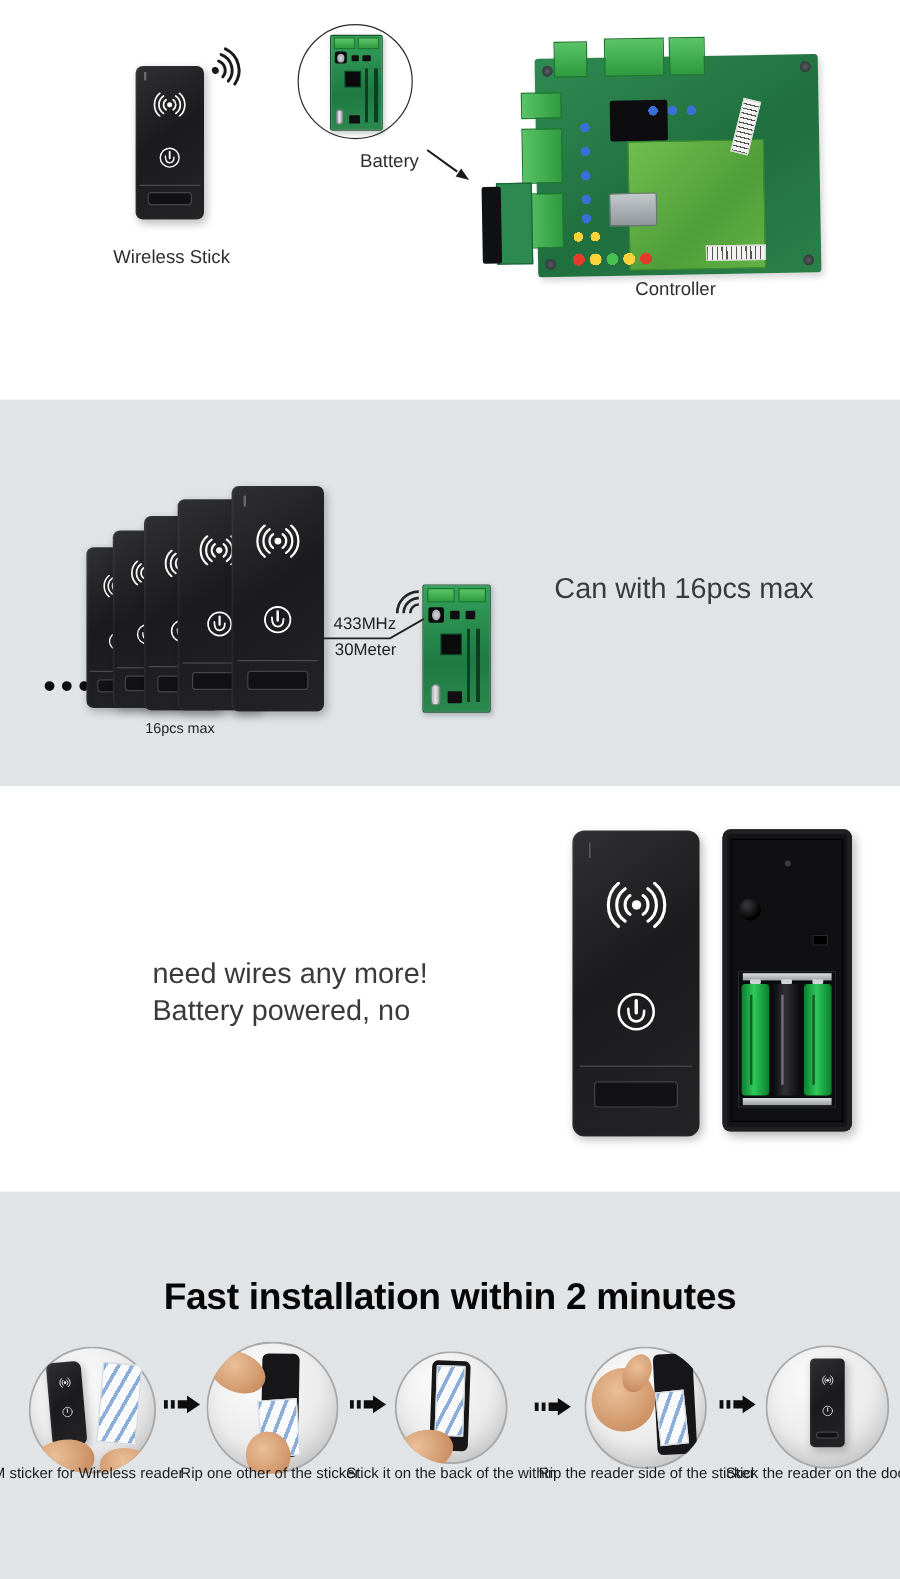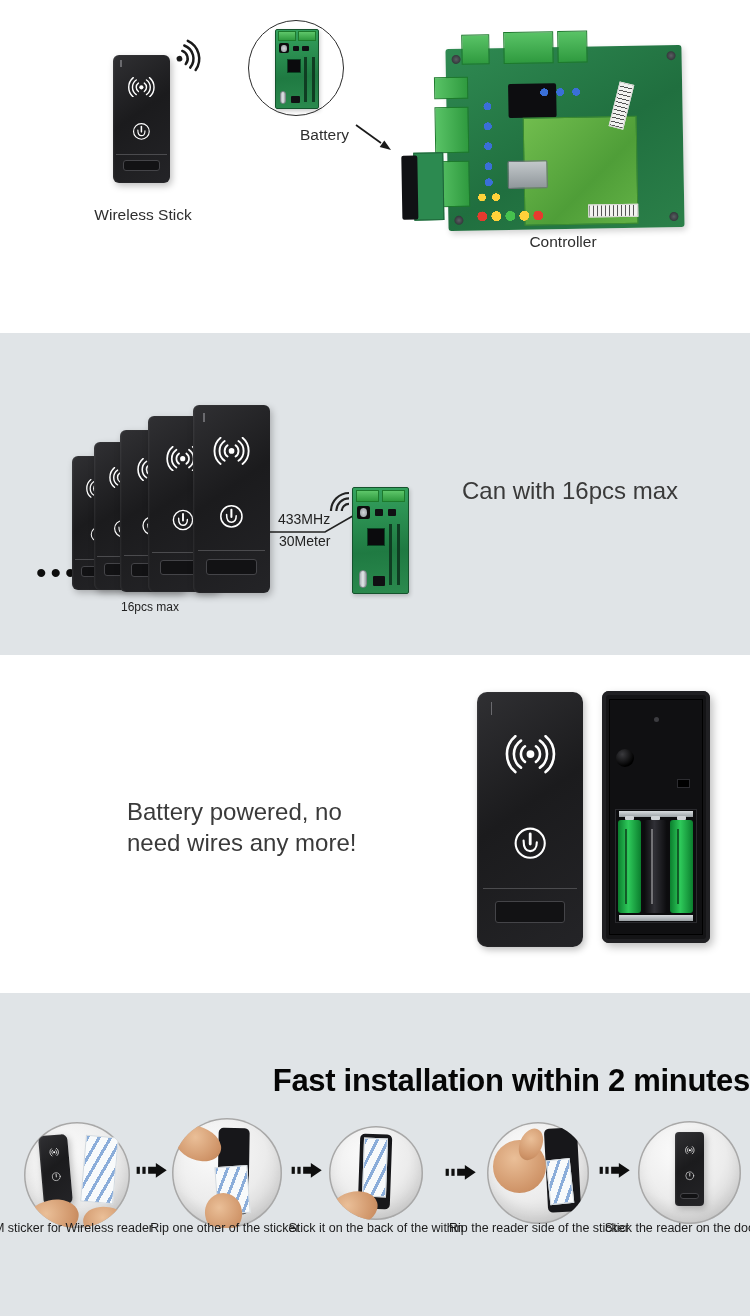--- a/index.html
+++ b/index.html
@@ -15,21 +15,21 @@
   .lbl-wireless { left:63px; top:206px; width:160px; font-size:15.5px; color:#2e2e2e; }
   .lbl-receiver { left:300px; top:126px; font-size:15.5px; color:#2e2e2e; }
   .lbl-controller { left:483px; top:233px; width:160px; font-size:15.5px; color:#2e2e2e; }
   .cap1 { left:0; top:280px; width:750px; font-size:24px; color:#3a3a3a; }
   .cap2 { left:440px; top:477px; width:260px; font-size:24px; color:#3a3a3a; }
   .freq { left:278px; top:511px; font-size:14px; color:#222; }
   .dist { left:279px; top:533px; font-size:14px; color:#222; }
   .count16 { left:95px; top:600px; width:110px; font-size:12px; color:#222; }
   .dots { left:36px; top:556px; font-size:30px; letter-spacing:4px; color:#0d0d0d; }
   .cap3 { left:127px; top:796px; font-size:24px; line-height:31px; color:#3a3a3a; }
-  .h4 { left:0; top:1063px; width:750px; font-size:31px; font-weight:bold; color:#060606; letter-spacing:-0.3px;text-align:right; }
+  .h4 { left:0; top:1063px; width:750px; font-size:31px; font-weight:bold; color:#060606; letter-spacing:-0.3px; }
   .stepcap { position:absolute; top:1221px; font-size:12.5px; color:#1c1c1c; text-align:center; }
   .sc1 { left:-25px; width:190px; } .sc2 { left:140px; width:170px; } .sc3 { left:281px; width:190px; }
   .sc4 { left:444px; width:190px; } .sc5 { left:597px; width:170px; }
 
   
   .reader { position:absolute; background:linear-gradient(145deg,#303033 0%,#1b1b1d 45%,#242427 100%);
             border-radius:6px; box-shadow:2px 3px 7px rgba(0,0,0,.25), inset 1px 0 2px rgba(255,255,255,.08); }
   .reader .notch { position:absolute; top:4%; left:13%; width:1.5px; height:5%; background:#6a6a6e; }
   .reader .waves { position:absolute; top:17%; left:9%; width:82%; }
   .reader .waves circle { fill:#fff; }
@@ -379,22 +379,22 @@
     <span class="pic i2"></span>
     <span class="chip"></span>
     <span class="stripes"></span>
     <span class="xtal"></span>
     <span class="pic i3"></span>
   </div>
 
   <div class="lbl cap2 center">Can with 16pcs max</div>
 
   <div class="lbl cap3">
+    <div>need wires any more!</div>
     <div>Battery powered, no</div>
-    <div>need wires any more!</div>
   </div>
 
   <div class="reader r-batt">
     <span class="notch"></span>
     <svg class="waves" viewBox="0 0 100 44">
         <circle cx="50" cy="22" r="4.5"></circle>
         <path d="M56.3 13 A11 11 0 0 1 56.3 31"></path>
         <path d="M60.9 6.4 A19 19 0 0 1 60.9 37.6"></path>
         <path d="M67.4 1.3 A27 27 0 0 1 67.4 42.7"></path>
         <path d="M43.7 13 A11 11 0 0 0 43.7 31"></path>

